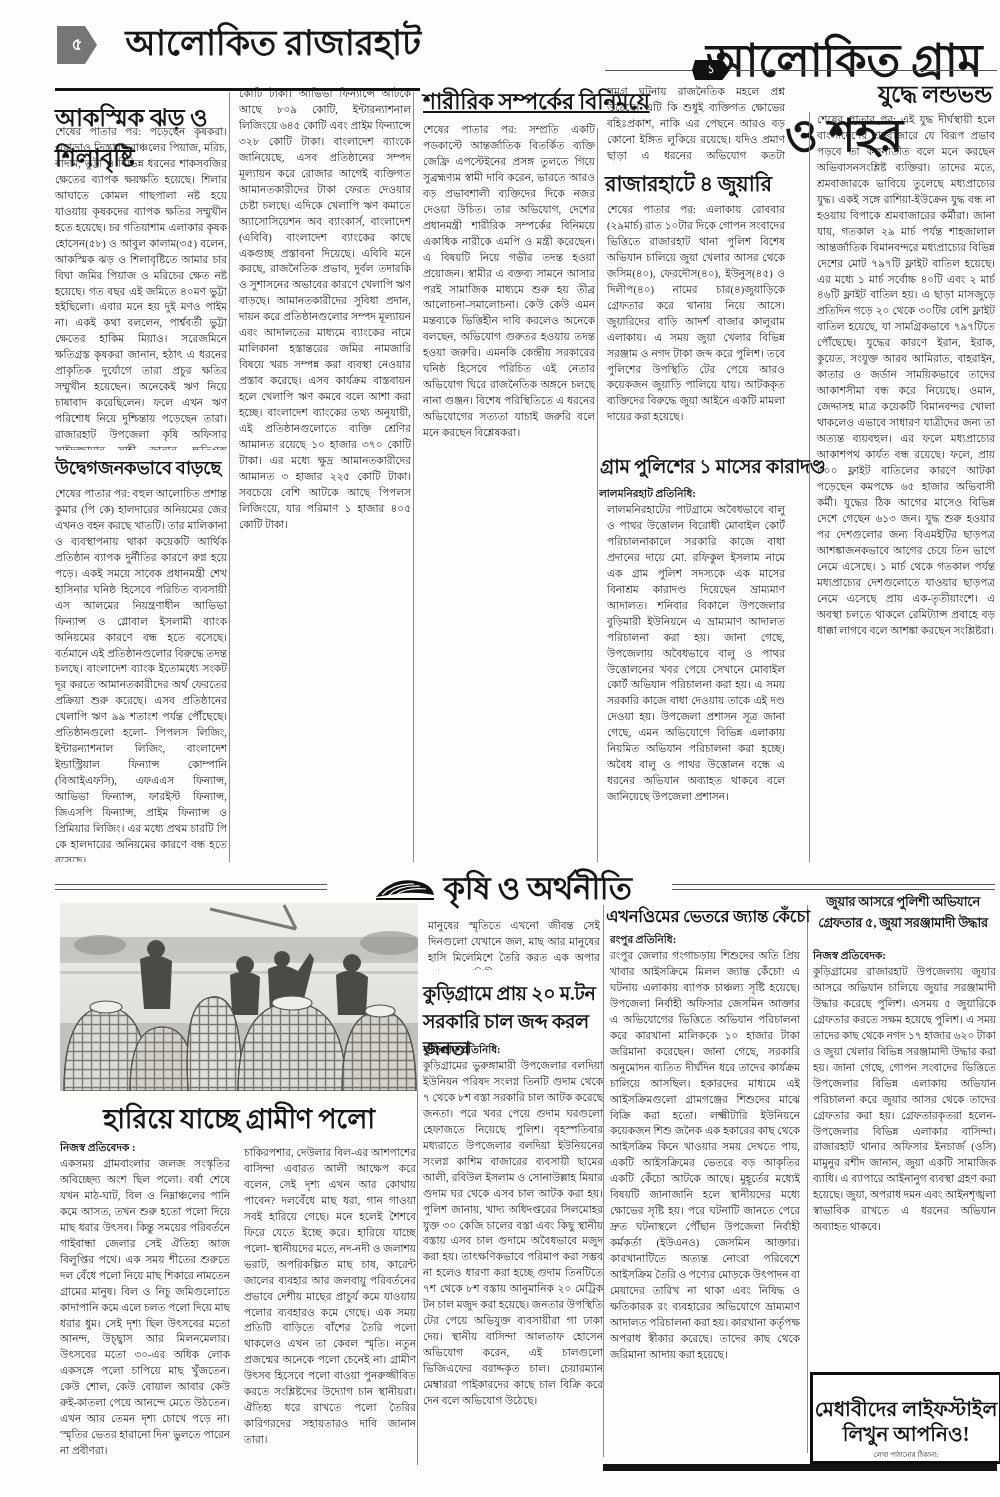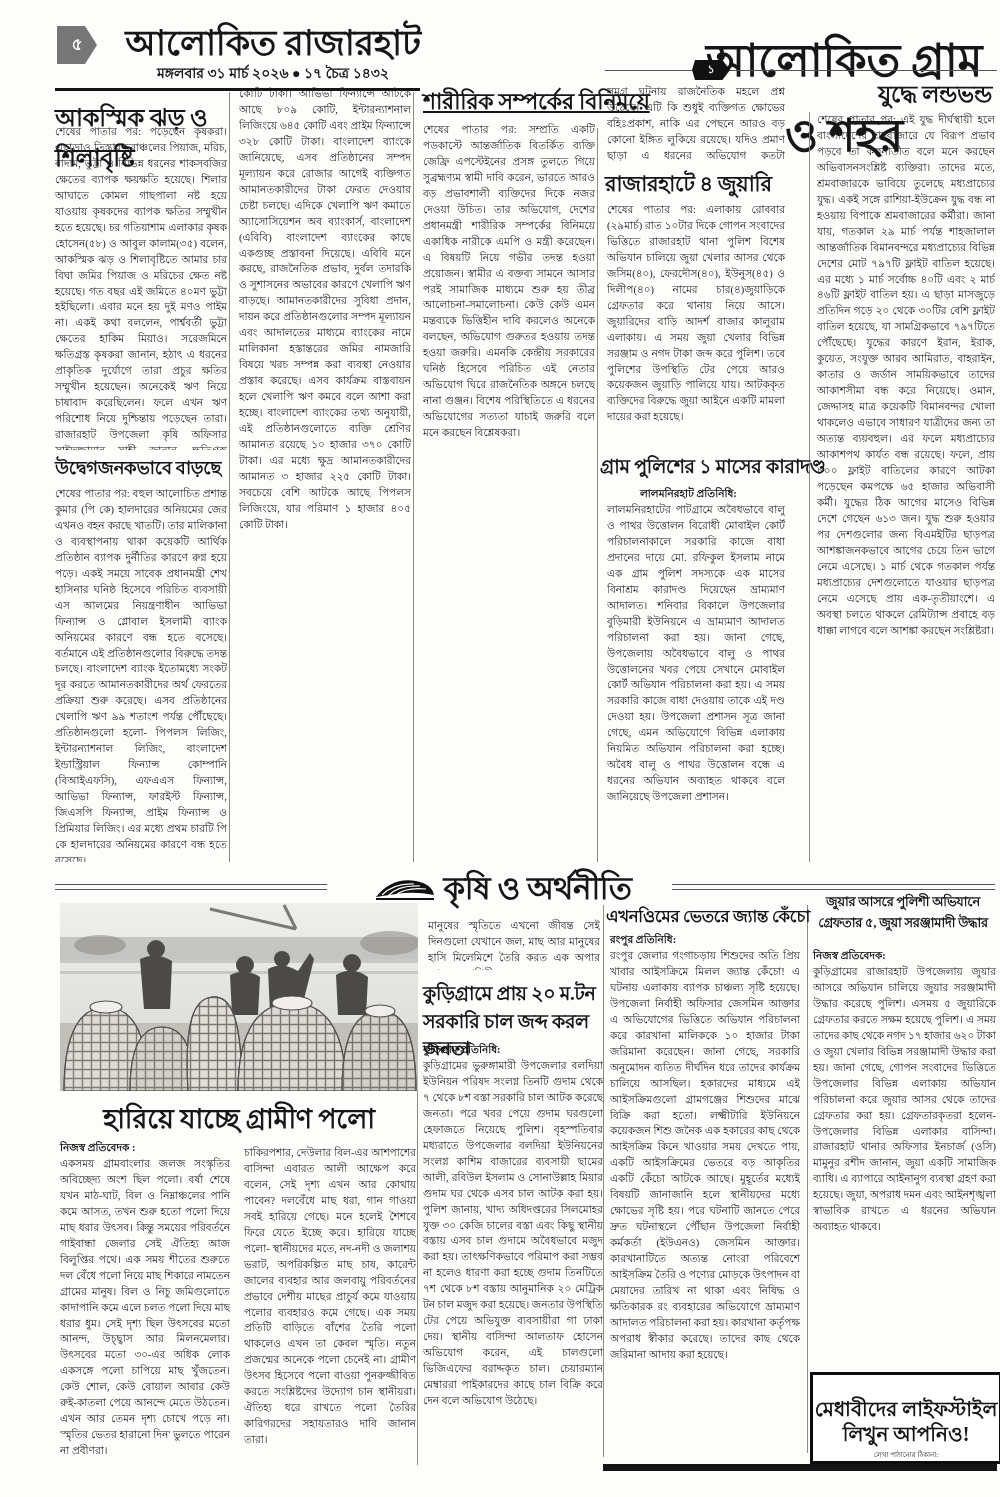--- a/index.html
+++ b/index.html
@@ -26,21 +26,20 @@
 <body>
 
 <div class="page">
 
   <div class="abs badge page-badge" style="left:57px;top:26px;width:40px;height:38px;font-size:17px;">
     <span>৫</span>
   </div>
 
   <div class="abs h1a" style="left:108px;top:16px;width:330px;font-size:35px;text-align:center;">আলোকিত রাজারহাট</div>
 
-  <div class="abs" style="left:108px;top:62px;width:330px;font-size:14px;font-weight:bold;text-align:center;">মঙ্গলবার  ৩১ মার্চ ২০২৬ ● ১৭ চৈত্র ১৪৩২</div>
 
   <div class="hrule" style="left:55px;top:88px;width:365px;height:3px;"></div>
 
   <div class="abs h1a" style="left:690px;top:26px;width:308px;font-size:45px;text-align:center;">আলোকিত গ্রাম ও শহর</div>
 
   <div class="abs thin" style="left:605px;top:70px;width:392px;"></div>
 
   <div class="abs badge cont-badge" style="left:692px;top:60px;width:38px;height:20px;font-size:11px;">
     <span>১</span>
   </div>
@@ -62,21 +61,21 @@
 
   <div class="abs h1a" style="left:423px;top:84px;width:218px;font-size:22px;white-space:nowrap;text-decoration:underline;">শারীরিক সম্পর্কের বিনিময়ে</div>
   <div class="abs body-text" style="left:423px;top:122px;width:172px;height:740px;">শেষের পাতার পর: সম্প্রতি একটি পডকাস্টে আন্তর্জাতিক বিতর্কিত ব্যক্তি জেফ্রি এপস্টেইনের প্রসঙ্গ তুলতে গিয়ে সুব্রহ্মণ্যম স্বামী দাবি করেন, ভারতে আরও বড় প্রভাবশালী ব্যক্তিদের দিকে নজর দেওয়া উচিত। তার অভিযোগ, দেশের প্রধানমন্ত্রী শারীরিক সম্পর্কের বিনিময়ে একাধিক নারীকে এমপি ও মন্ত্রী করেছেন। এ বিষয়টি নিয়ে গভীর তদন্ত হওয়া প্রয়োজন। স্বামীর এ বক্তব্য সামনে আসার পরই সামাজিক মাধ্যমে শুরু হয় তীব্র আলোচনা-সমালোচনা। কেউ কেউ এমন মন্তব্যকে ভিত্তিহীন দাবি করলেও অনেকে বলছেন, অভিযোগ গুরুতর হওয়ায় তদন্ত হওয়া জরুরি। এমনকি কেন্দ্রীয় সরকারের ঘনিষ্ঠ হিসেবে পরিচিত এই নেতার অভিযোগ ঘিরে রাজনৈতিক অঙ্গনে চলছে নানা গুঞ্জন। বিশেষ পরিস্থিতিতে এ ধরনের অভিযোগের সত্যতা যাচাই জরুরি বলে মনে করছেন বিশ্লেষকরা।</div>
 
   <div class="abs body-text" style="left:607px;top:84px;width:178px;height:80px;">সমগ্র ঘটনায় রাজনৈতিক মহলে প্রশ্ন উঠেছে। এটি কি শুধুই ব্যক্তিগত ক্ষোভের বহিঃপ্রকাশ, নাকি এর পেছনে আরও বড় কোনো ইঙ্গিত লুকিয়ে রয়েছে। যদিও প্রমাণ ছাড়া এ ধরনের অভিযোগ কতটা গ্রহণযোগ্য, তা নিয়েও বিতর্ক তৈরি হয়েছে।</div>
 
   <div class="abs h1a" style="left:605px;top:168px;width:195px;font-size:21px;">রাজারহাটে ৪ জুয়ারি</div>
   <div class="abs body-text" style="left:607px;top:202px;width:178px;height:246px;">শেষের পাতার পর: এলাকায় রোববার (২৯মার্চ) রাত ১০টার দিকে গোপন সংবাদের ভিত্তিতে রাজারহাট থানা পুলিশ বিশেষ অভিযান চালিয়ে জুয়া খেলার আসর থেকে জসিম(৪০), ফেরদৌস(৪০), ইউনুস(৪৫) ও দিলীপ(৪০) নামের চার(৪)জুয়াড়িকে গ্রেফতার করে থানায় নিয়ে আসে। জুয়ারিদের বাড়ি আদর্শ বাজার কালুরাম এলাকায়। এ সময় জুয়া খেলার বিভিন্ন সরঞ্জাম ও নগদ টাকা জব্দ করে পুলিশ। তবে পুলিশের উপস্থিতি টের পেয়ে আরও কয়েকজন জুয়াড়ি পালিয়ে যায়। আটককৃত ব্যক্তিদের বিরুদ্ধে জুয়া আইনে একটি মামলা দায়ের করা হয়েছে।</div>
 
   <div class="abs h1a" style="left:600px;top:452px;width:210px;font-size:19px;white-space:nowrap;">গ্রাম পুলিশের ১ মাসের কারাদণ্ড</div>
-  <div class="abs byline" style="left:640px;top:486px;width:178px;">লালমনিরহাট প্রতিনিধি:</div>
+  <div class="abs byline" style="left:599px;top:486px;width:178px;">লালমনিরহাট প্রতিনিধি:</div>
   <div class="abs body-text" style="left:607px;top:502px;width:178px;height:360px;">লালমনিরহাটের পাটগ্রামে অবৈধভাবে বালু ও পাথর উত্তোলন বিরোধী মোবাইল কোর্ট পরিচালনাকালে সরকারি কাজে বাধা প্রদানের দায়ে মো. রফিকুল ইসলাম নামে এক গ্রাম পুলিশ সদস্যকে এক মাসের বিনাশ্রম কারাদণ্ড দিয়েছেন ভ্রাম্যমাণ আদালত। শনিবার বিকালে উপজেলার বুড়িমারী ইউনিয়নে এ ভ্রাম্যমাণ আদালত পরিচালনা করা হয়। জানা গেছে, উপজেলায় অবৈধভাবে বালু ও পাথর উত্তোলনের খবর পেয়ে সেখানে মোবাইল কোর্ট অভিযান পরিচালনা করা হয়। এ সময় সরকারি কাজে বাধা দেওয়ায় তাকে এই দণ্ড দেওয়া হয়। উপজেলা প্রশাসন সূত্র জানা গেছে, এমন অভিযোগে বিভিন্ন এলাকায় নিয়মিত অভিযান পরিচালনা করা হচ্ছে। অবৈধ বালু ও পাথর উত্তোলন বন্ধে এ ধরনের অভিযান অব্যাহত থাকবে বলে জানিয়েছে উপজেলা প্রশাসন।</div>
 
   <div class="abs body-text" style="left:817px;top:112px;width:178px;height:750px;">শেষের পাতার পর: এই যুদ্ধ দীর্ঘস্থায়ী হলে বাংলাদেশের শ্রমবাজারে যে বিরূপ প্রভাব পড়বে তা কল্পনাতীত বলে মনে করছেন অভিবাসনসংশ্লিষ্ট ব্যক্তিরা। তাদের মতে, শ্রমবাজারকে ভাবিয়ে তুলেছে মধ্যপ্রাচ্যের যুদ্ধ। একই সঙ্গে রাশিয়া-ইউক্রেন যুদ্ধ বন্ধ না হওয়ায় বিপাকে শ্রমবাজারের কর্মীরা। জানা যায়, গতকাল ২৯ মার্চ পর্যন্ত শাহজালাল আন্তর্জাতিক বিমানবন্দরে মধ্যপ্রাচ্যের বিভিন্ন দেশের মোট ৭৯৭টি ফ্লাইট বাতিল হয়েছে। এর মধ্যে ১ মার্চ সর্বোচ্চ ৪০টি এবং ২ মার্চ ৪৬টি ফ্লাইট বাতিল হয়। এ ছাড়া মাসজুড়ে প্রতিদিন গড়ে ২০ থেকে ৩০টির বেশি ফ্লাইট বাতিল হয়েছে, যা সামগ্রিকভাবে ৭৯৭টিতে পৌঁছেছে। যুদ্ধের কারণে ইরান, ইরাক, কুয়েত, সংযুক্ত আরব আমিরাত, বাহরাইন, কাতার ও জর্ডান সাময়িকভাবে তাদের আকাশসীমা বন্ধ করে নিয়েছে। ওমান, জেদ্দাসহ মাত্র কয়েকটি বিমানবন্দর খোলা থাকলেও এভাবে সাধারণ যাত্রীদের জন্য তা অত্যন্ত ব্যয়বহুল। এর ফলে মধ্যপ্রাচ্যের আকাশপথ কার্যত বন্ধ রয়েছে। ফলে, প্রায় ৮০০ ফ্লাইট বাতিলের কারণে আটকা পড়েছেন কমপক্ষে ৬৫ হাজার অভিবাসী কর্মী। যুদ্ধের ঠিক আগের মাসেও বিভিন্ন দেশে গেছেন ৬১৩ জন। যুদ্ধ শুরু হওয়ার পর দেশগুলোর জন্য বিএমইটির ছাড়পত্র আশঙ্কাজনকভাবে আগের চেয়ে তিন ভাগে নেমে এসেছে। ১ মার্চ থেকে গতকাল পর্যন্ত মধ্যপ্রাচ্যের দেশগুলোতে যাওয়ার ছাড়পত্র নেমে এসেছে প্রায় এক-তৃতীয়াংশে। এ অবস্থা চলতে থাকলে রেমিট্যান্স প্রবাহে বড় ধাক্কা লাগবে বলে আশঙ্কা করছেন সংশ্লিষ্টরা।</div>
 
   <div class="abs" style="left:55px;top:884px;width:272px;">
     <div class="thin" style="margin-bottom:4px;"></div>
       <div class="thin"></div>
   </div>
   <div class="abs" style="left:672px;top:884px;width:323px;">
     <div class="thin" style="margin-bottom:4px;"></div>

